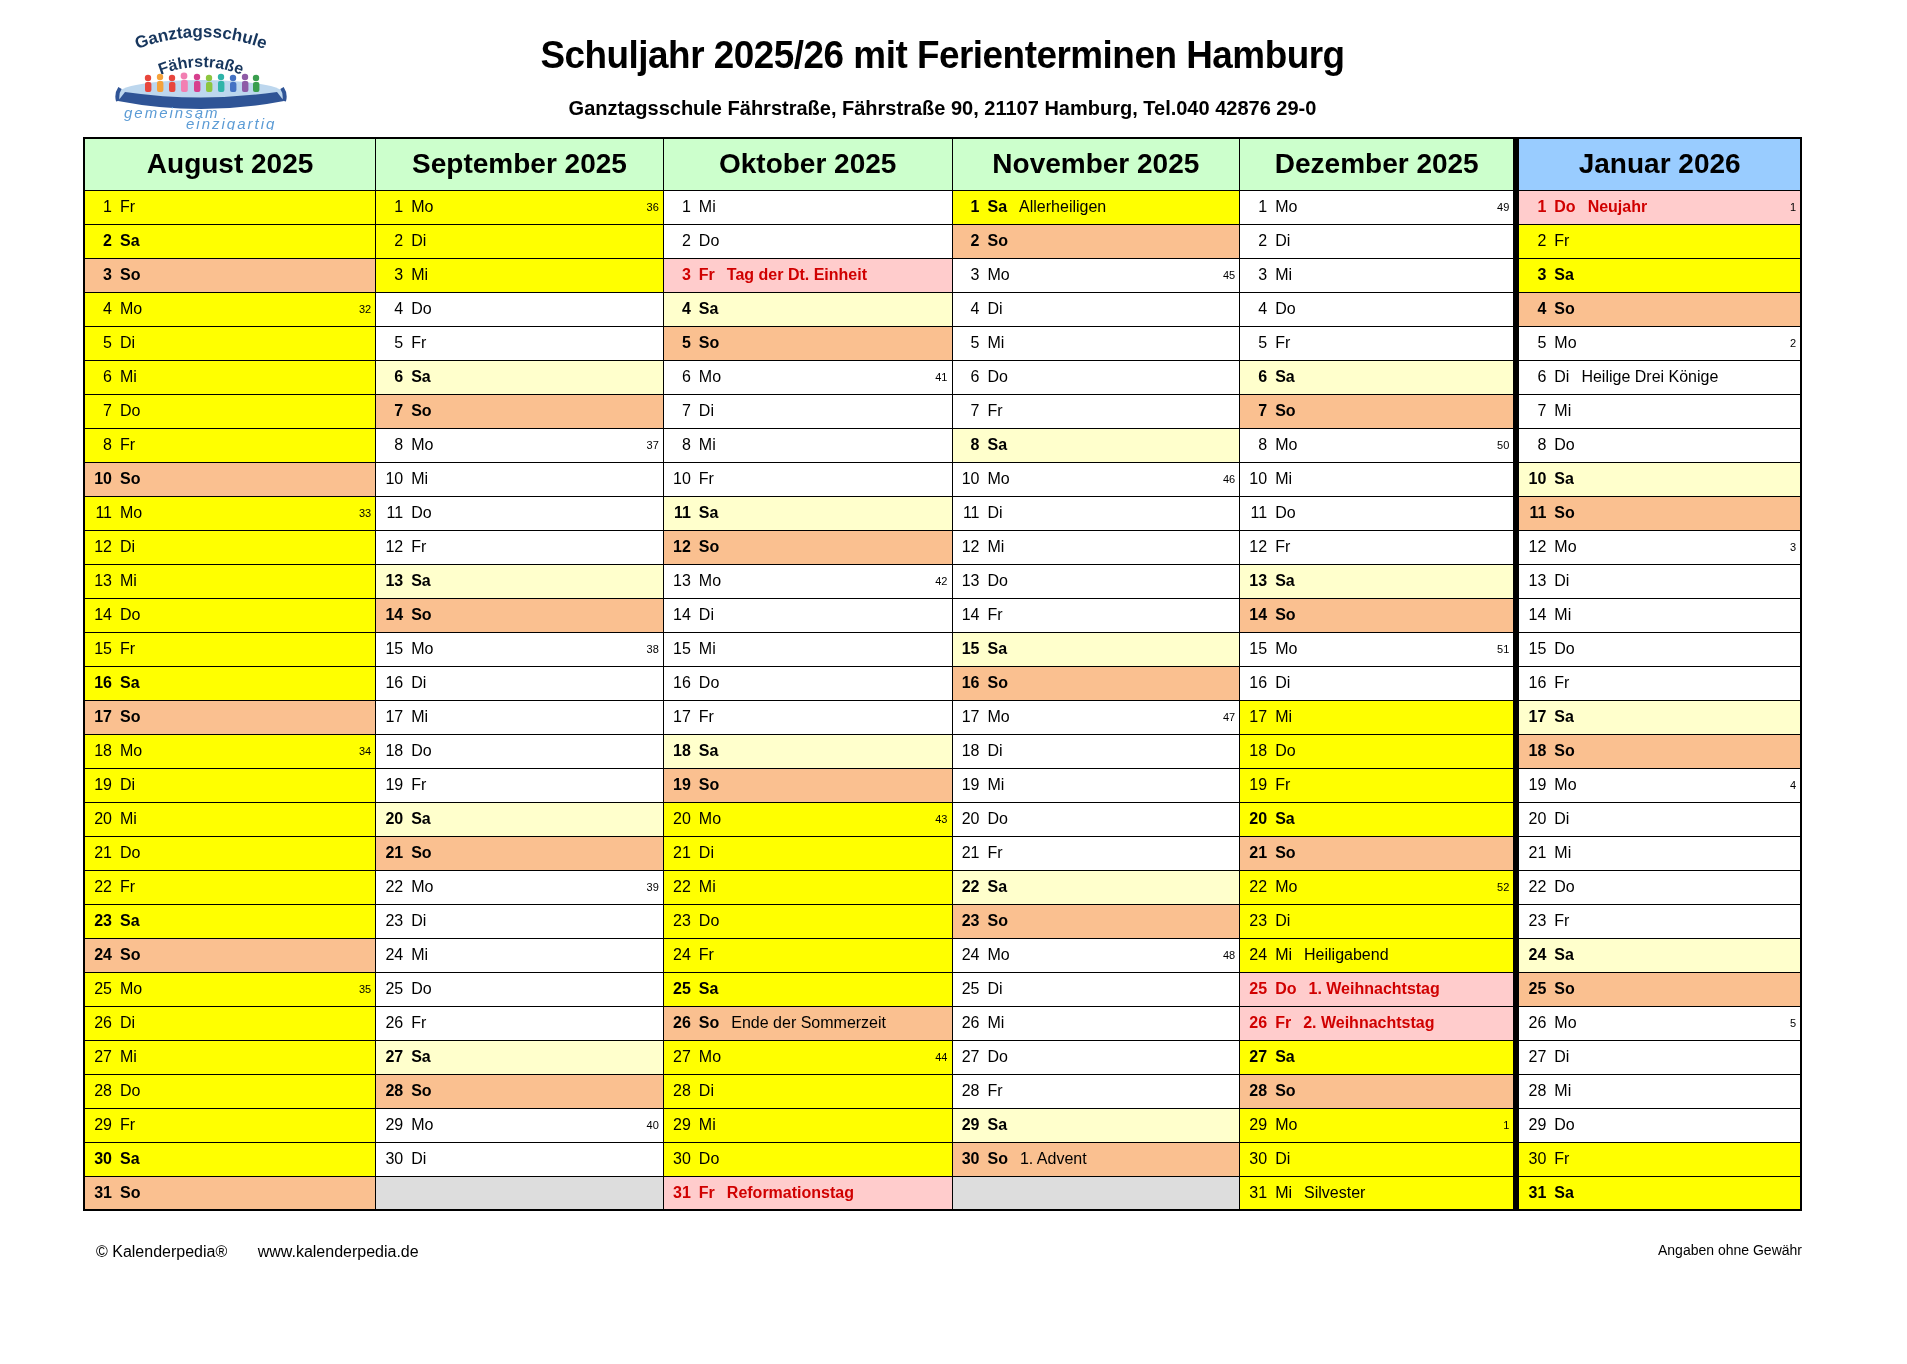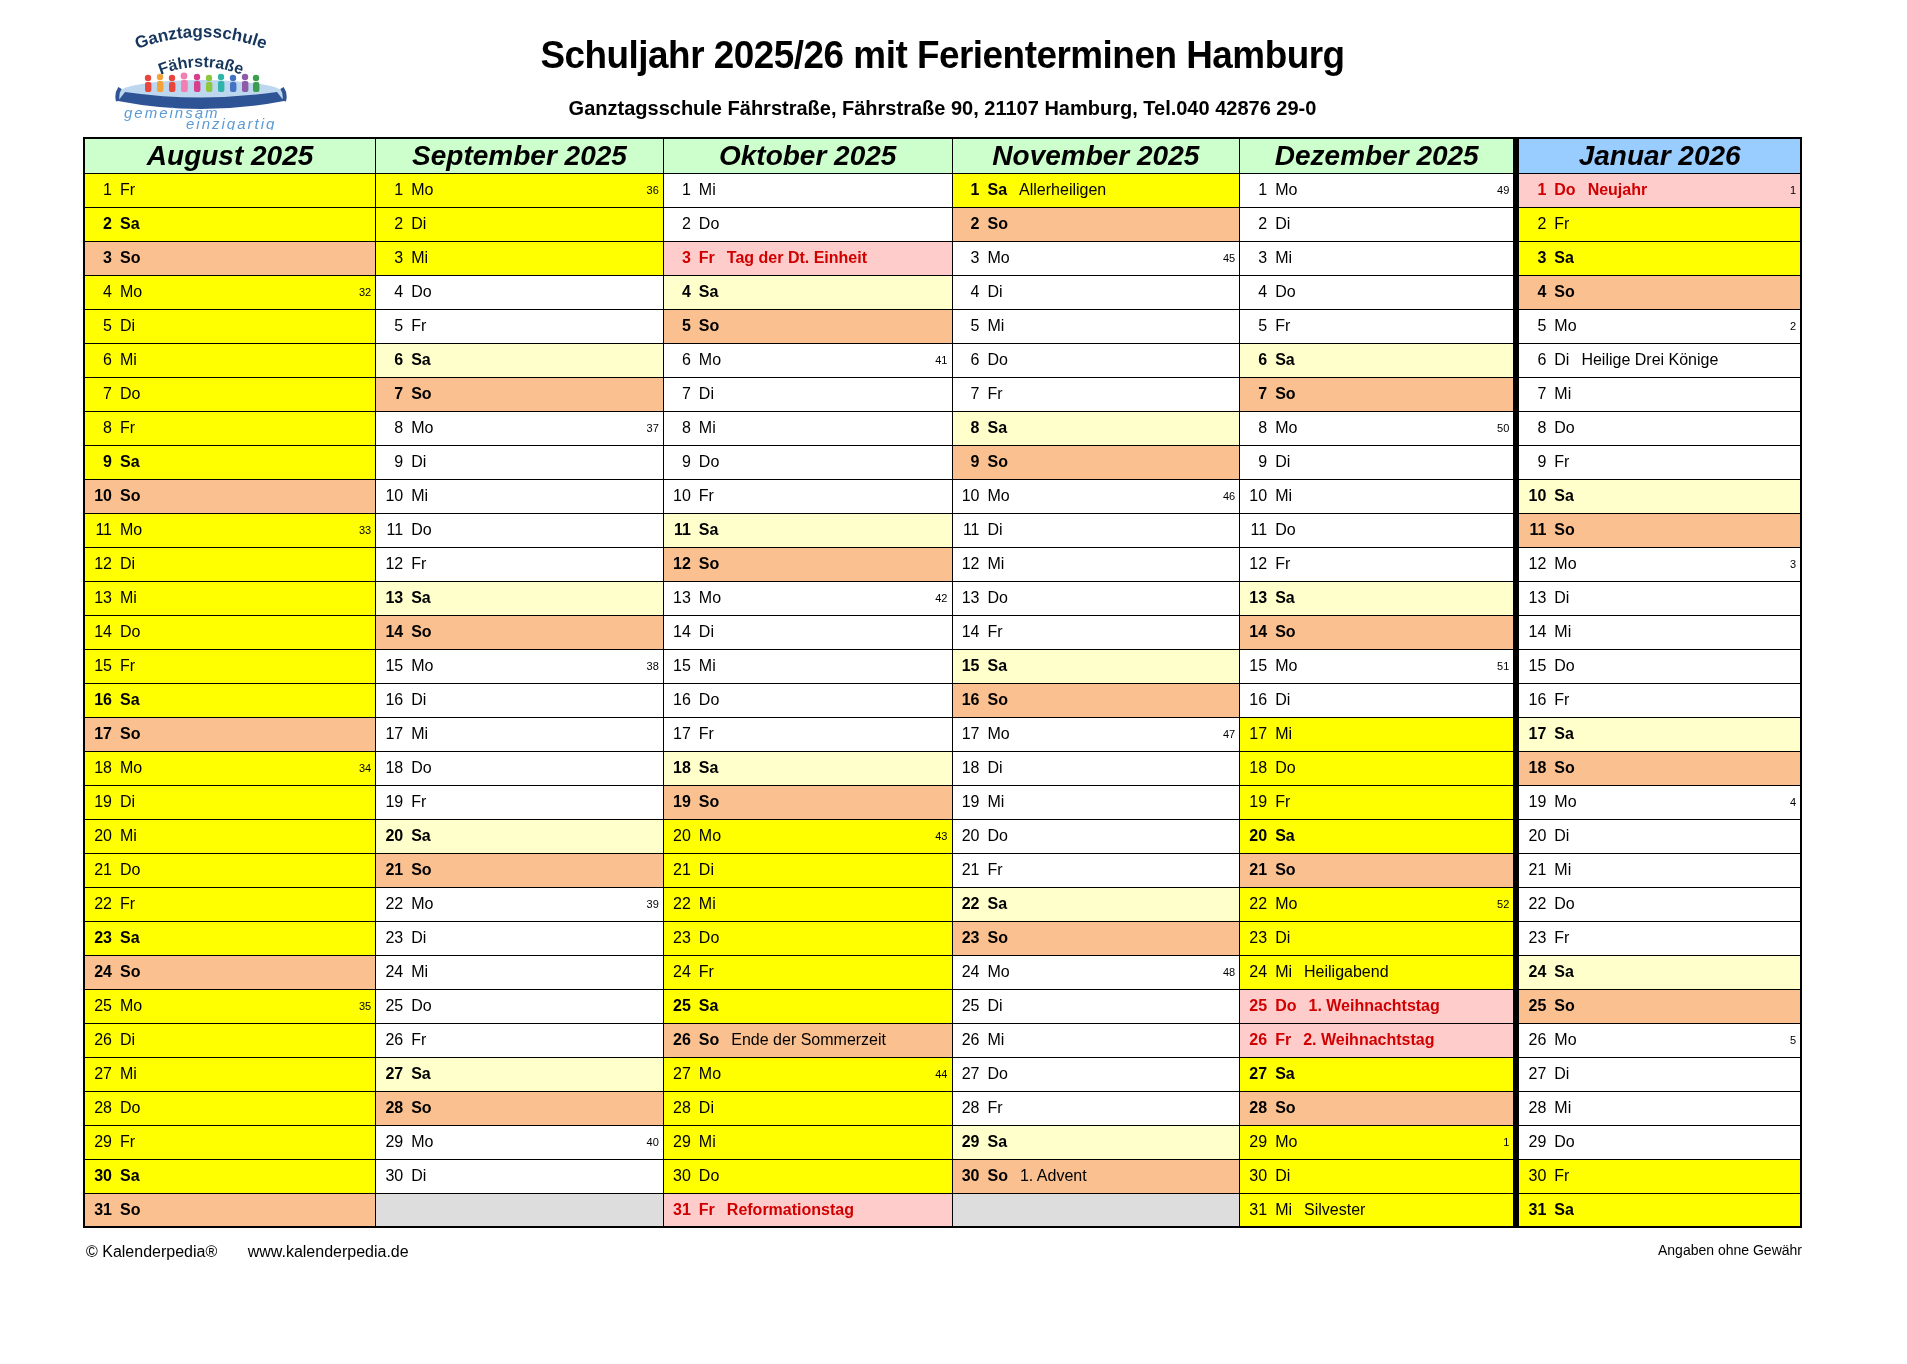--- a/index.html
+++ b/index.html
@@ -11,21 +11,21 @@
   .titles h1{margin:0;font-size:38px;font-weight:bold;letter-spacing:-0.5px;transform:scaleX(.97);}
   .subtitle{font-size:20px;font-weight:bold;margin-top:20px;}
 
   
   .logo{position:absolute;left:90px;top:4px;width:222px;height:126px;}
 
   
   table.calendar{position:absolute;left:83px;top:137px;width:1719px;border-collapse:collapse;
     table-layout:fixed;border:2px solid #000;}
   .calendar th,.calendar td{border:1px solid #000;padding:0;overflow:hidden;white-space:nowrap;}
-  .calendar thead tr{height:35px;font-style:italic;}
+  .calendar thead tr{height:52px;}
   .calendar tbody tr{height:34px;padding-left:12px;}
   .calendar th{font-size:28px;font-weight:bold;text-align:center;vertical-align:middle;}
   .calendar td{font-size:16px;vertical-align:middle;position:relative;padding-left:6px;}
   .hdr-green{background:var(--c-header-green);}
   .hdr-blue{background:var(--c-header-blue);}
   .bg-y{background:var(--c-holiday);}
   .bg-w{background:#fff;}
   .bg-sa{background:var(--c-saturday);}
   .bg-su{background:var(--c-sunday);}
   .bg-f{background:var(--c-public-holiday);}
@@ -34,21 +34,21 @@
   .red{color:var(--c-holiday-text);}
   .jan{border-left:6px solid #000 !important;}
   .d{display:inline-block;width:21px;text-align:right;}
   .wd{margin-left:8px;}
   .note{margin-left:12px;font-weight:normal;color:#000;}
   .red .note{font-weight:bold;color:var(--c-holiday-text);margin-top:6px;}
   .wk{position:absolute;right:4px;top:50%;transform:translateY(-50%);
       font-size:11px;font-weight:normal;color:#000;}
 
   
-  .footer-left{position:absolute;left:86px;top:1243px;font-size:16px;}
+  .footer-left{position:absolute;left:96px;top:1243px;font-size:16px;}
   .footer-left .url{margin-left:26px;}
   .footer-right{position:absolute;left:83px;top:1242px;width:1719px;text-align:right;font-size:14px;}
 </style>
 </head>
 <body>
 
 <div class="page">
 
   <div class="logo">
     <svg width="222" height="126" viewBox="0 0 222 126">
@@ -197,28 +197,20 @@
         </tr>
         <tr>
           <td class="bg-y"><span class="d">8</span><span class="wd">Fr</span></td>
           <td class="bg-w"><span class="d">8</span><span class="wd">Mo</span><span class="wk">37</span></td>
           <td class="bg-w"><span class="d">8</span><span class="wd">Mi</span></td>
           <td class="bg-sa bold"><span class="d">8</span><span class="wd">Sa</span></td>
           <td class="bg-w"><span class="d">8</span><span class="wd">Mo</span><span class="wk">50</span></td>
           <td class="bg-w jan"><span class="d">8</span><span class="wd">Do</span></td>
         </tr>
         <tr>
-          <td class="bg-y bold"><span class="d">9</span><span class="wd">Sa</span></td>
-          <td class="bg-w"><span class="d">9</span><span class="wd">Di</span></td>
-          <td class="bg-w"><span class="d">9</span><span class="wd">Do</span></td>
-          <td class="bg-su bold"><span class="d">9</span><span class="wd">So</span></td>
-          <td class="bg-w"><span class="d">9</span><span class="wd">Di</span></td>
-          <td class="bg-w jan"><span class="d">9</span><span class="wd">Fr</span></td>
-        </tr>
-        <tr>
           <td class="bg-su bold"><span class="d">10</span><span class="wd">So</span></td>
           <td class="bg-w"><span class="d">10</span><span class="wd">Mi</span></td>
           <td class="bg-w"><span class="d">10</span><span class="wd">Fr</span></td>
           <td class="bg-w"><span class="d">10</span><span class="wd">Mo</span><span class="wk">46</span></td>
           <td class="bg-w"><span class="d">10</span><span class="wd">Mi</span></td>
           <td class="bg-sa bold jan"><span class="d">10</span><span class="wd">Sa</span></td>
         </tr>
         <tr>
           <td class="bg-y"><span class="d">11</span><span class="wd">Mo</span><span class="wk">33</span></td>
           <td class="bg-w"><span class="d">11</span><span class="wd">Do</span></td>

